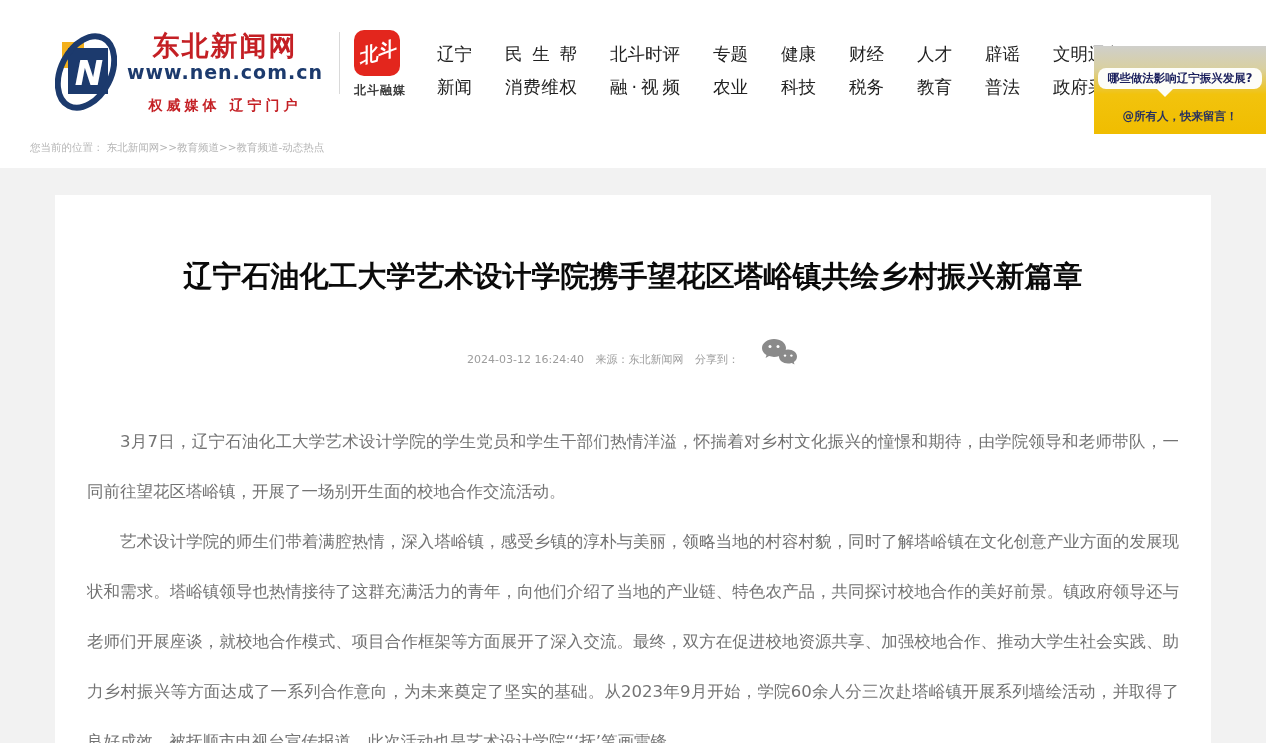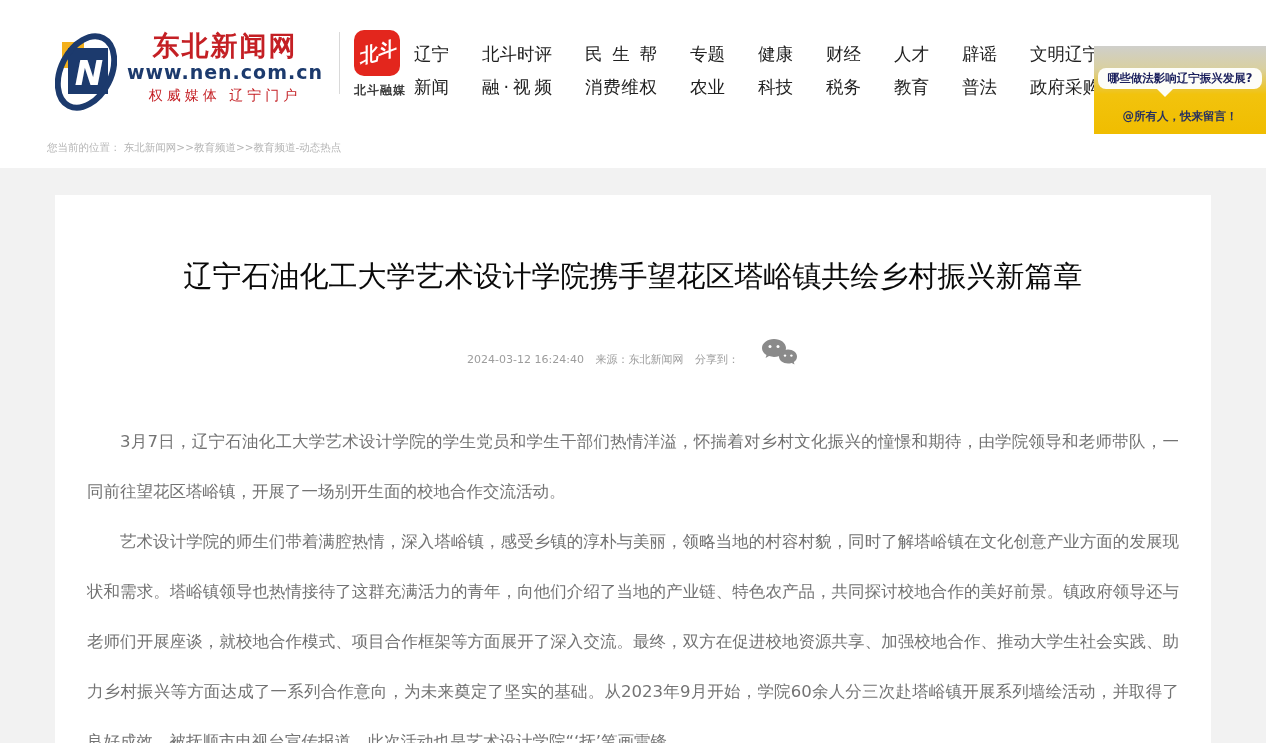--- a/index.html
+++ b/index.html
@@ -6,53 +6,53 @@
   html,body { width:1266px; height:743px; overflow:hidden; background:#fff;
     font-family:"DejaVu Sans","Liberation Sans",sans-serif; }
 
   
   .topbar { position:relative; height:128px; background:#fff; padding:30px 0 0 55px;
     display:flex; align-items:flex-start; }
   .logo-mark { width:62px; height:84px; flex:0 0 auto; }
   .logo-text { margin-left:10px;text-align:center; }
   .logo-title { color:#c41f24; font-size:27px; font-weight:bold; letter-spacing:2px; line-height:1.15; }
   .logo-url   { color:#1c3a6d; font-size:19px; font-weight:bold; letter-spacing:1px; line-height:1.2; }
-  .logo-slogan{ color:#c41f24; font-size:14px; font-weight:normal; letter-spacing:4px; margin-top:3px; }
+  .logo-slogan{ color:#c41f24; font-size:14px; font-weight:bold; letter-spacing:4px; margin-top:13px; }
   .v-divider { width:1px; height:62px; background:#d9d9d9; margin:2px 14px 0 16px; }
   .beidou { text-align:center; }
   .beidou-badge { width:46px; height:46px; background:#e3261d; border-radius:10px;
     display:flex; align-items:center; justify-content:center; }
   .beidou-badge span { color:#fff; font-size:19px; font-weight:bold; font-style:italic;
     transform:rotate(-14deg); display:inline-block; }
   .beidou-caption { font-size:12px; font-weight:bold; color:#3a3a3a; margin-top:6px; letter-spacing:1px; }
 
-  .main-nav { display:flex; margin-left:8px; margin-top:8px; }
+  .main-nav { display:flex; margin-left:31px; margin-top:8px; }
   .nav-col { margin-right:33px; font-size:17.5px; color:#212121; line-height:33px;
     text-align:justify; text-align-last:justify; white-space:nowrap; cursor:pointer; }
   .nav-col.loose { text-align-last:left; }
 
   .promo-banner { position:absolute; top:30px; right:0; width:172px; height:88px;
     overflow:hidden; cursor:pointer;
     background:linear-gradient(180deg,#cfcfcb 0%,#d9d0a0 26%,#f2c30d 55%,#f0bd00 100%);margin-top:16px; }
   .promo-bubble { position:absolute; left:4px; right:4px; top:22px; background:#fdfdf8;
     border-radius:8px; padding:3px 2px; text-align:center; }
   .promo-bubble:after { content:""; position:absolute; left:58px; bottom:-8px;
     border:9px solid transparent; border-top-color:#fdfdf8; border-bottom:0; }
   .promo-line1 { font-size:11.5px; font-weight:bold; color:#1a1f5c; white-space:nowrap; }
   .promo-line2 { position:absolute; left:0; right:0; bottom:10px; text-align:center;
     font-size:11.5px; font-weight:bold; color:#27315f; }
 
   
   .breadcrumb-bar { height:40px; background:#fff; display:flex; align-items:center;
-    padding-left:47px; font-size:10.5px; color:#b5b5b5; }
+    padding-left:30px; font-size:10.5px; color:#b5b5b5; }
 
   
   .page-bg { background:#f2f2f2; height:575px; padding:27px 55px 0; }
   .article-card { background:#fff; height:100%; padding:58px 32px 0; overflow:hidden; }
-  .article-title { font-size:29px; font-weight:normal; color:#0a0a0a; text-align:center;
+  .article-title { font-size:29px; font-weight:bold; color:#0a0a0a; text-align:center;
     line-height:46px; max-width:1010px; margin:0 auto; }
   .article-meta { margin-top:38px; display:flex; justify-content:center; align-items:flex-end;gap:14px; }
   .meta-text { font-size:11px; color:#9c9c9c; padding-bottom:4px; }
   .meta-text span { margin-right:8px; }
   .wechat-icon { margin-left:6px; display:inline-block; cursor:pointer; }
   .article-body { margin-top:46px; }
   .article-body p { font-size:16.5px; color:#737373; line-height:50px;
     text-align:justify; text-indent:2em; }
 </style>
 </head>
@@ -80,27 +80,27 @@
       <span>北斗</span>
     </div>
     <div class="beidou-caption">北斗融媒</div>
   </div>
 
   <nav class="main-nav">
     <div class="nav-col">
       <div>辽宁</div>
       <div>新闻</div>
     </div>
+    <div class="nav-col" style="width:72px">
+      <div>民生帮</div>
+      <div>消费维权</div>
+    </div>
     <div class="nav-col">
       <div>北斗时评</div>
       <div>融·视频</div>
-    </div>
-    <div class="nav-col" style="width:72px">
-      <div>民生帮</div>
-      <div>消费维权</div>
     </div>
     <div class="nav-col">
       <div>专题</div>
       <div>农业</div>
     </div>
     <div class="nav-col">
       <div>健康</div>
       <div>科技</div>
     </div>
     <div class="nav-col">

